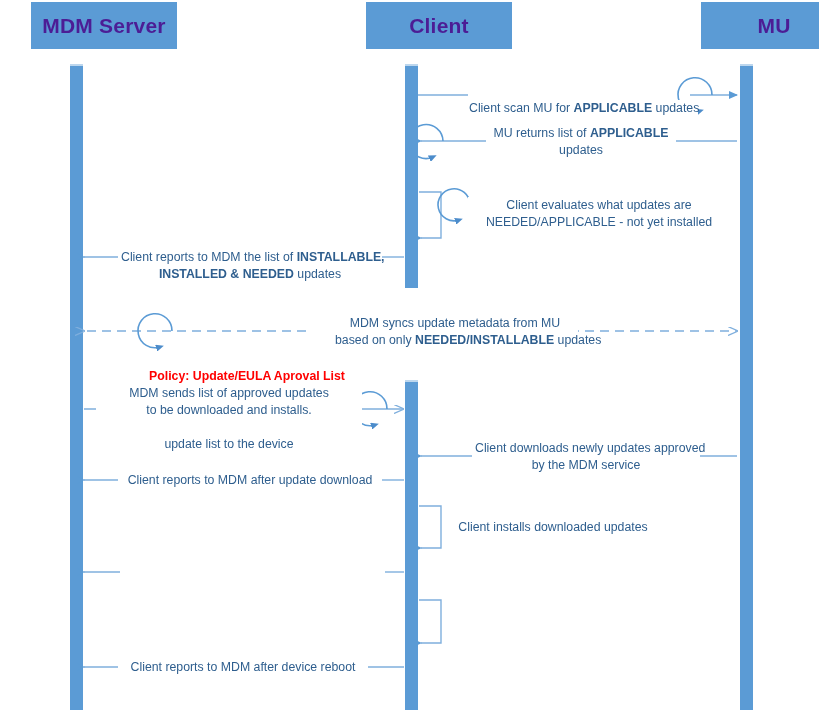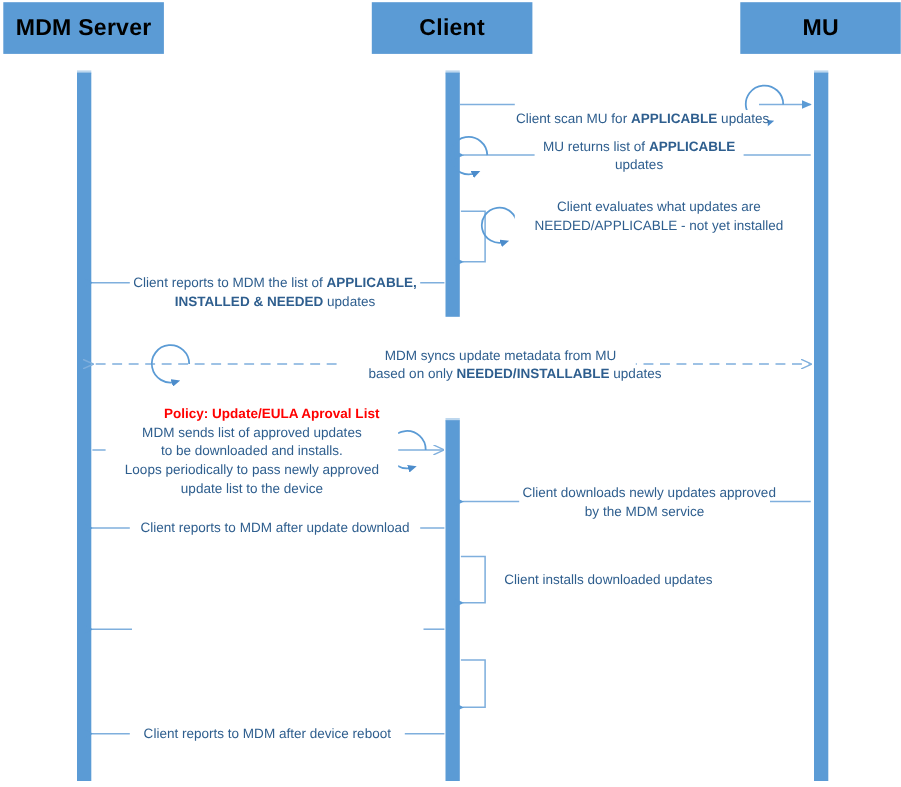--- a/index.html
+++ b/index.html
@@ -13,27 +13,28 @@
   #diagram {
     position: relative;
     width: 819px;
     height: 715px;
     overflow: hidden;
     background: #ffffff;
   }
   .lane-header {
     position: absolute;
     background: #5B9BD5;
-    color: #000000;
+    color: #4c1d95;
     font-size: 21px;
     font-weight: bold;
     display: flex;
     align-items: center;
     justify-content: center;
     letter-spacing: .2px;
+    margin-left: 28px;
   }
   .lifeline {
     position: absolute;
     background: #5B9BD5;
     width: 13px;
   }
   .lifeline-cap {
     position: absolute;
     width: 13px;
     height: 3px;
@@ -169,27 +170,27 @@
     <g>
       <line x1="404" y1="667" x2="360" y2="667" stroke="#7FAFDD" stroke-width="1.4"></line>
       <line x1="120" y1="667" x2="84" y2="667" stroke="#7FAFDD" stroke-width="1.4" marker-end="url(#arrowL)"></line>
     </g>
   </svg>
 
   <div class="msg-label" style="left:466px; top:87px; width:226px;margin-top:13px;"><span><span>Client scan MU for </span><b>APPLICABLE</b><span> updates</span></span></div>
 
   <div class="msg-label" style="left:486px; top:125px; width:184px;"><span><span>MU returns list of </span><b>APPLICABLE</b><br><span>updates</span></span></div>
 
-  <div class="msg-label" style="left:468px; top:180px; width:256px;"><span><span>Client evaluates what updates are</span><br><span>NEEDED/APPLICABLE - not yet installed</span></span></div>
-
-  <div class="msg-label" style="left:118px; top:249px; width:258px;"><span><span>Client reports to MDM the list of </span><b>APPLICABLE,</b><br><b>INSTALLED &amp; NEEDED</b><span> updates</span></span></div>
+  <div class="msg-label" style="left:468px; top:197px; width:256px;"><span><span>Client evaluates what updates are</span><br><span>NEEDED/APPLICABLE - not yet installed</span></span></div>
+
+  <div class="msg-label" style="left:118px; top:249px; width:258px;"><span><span>Client reports to MDM the list of </span><b>INSTALLABLE,</b><br><b>INSTALLED &amp; NEEDED</b><span> updates</span></span></div>
 
   <div class="msg-label" style="left:304px; top:315px; width:240px;margin-left:28px;"><span><span>MDM syncs update metadata from MU</span><br><span>based on only </span><b>NEEDED/INSTALLABLE</b><span> updates</span></span></div>
 
-  <div class="msg-label" style="left:96px; top:368px; width:260px;"><span><span class="policy">Policy: Update/EULA Aproval List</span><br><span>MDM sends list of approved updates</span><br><span>to be downloaded and installs.</span><br><span>Loops periodically to pass newly approved</span><br><span>update list to the device</span></span></div>
+  <div class="msg-label" style="left:96px; top:368px; width:260px;"><span><span class="policy">Policy: Update/EULA Aproval List</span><br><span>MDM sends list of approved updates</span><br><span>to be downloaded and installs.</span><br><br><span>update list to the device</span></span></div>
 
   <div class="msg-label" style="left:472px; top:440px; width:222px;"><span><span>Client downloads newly updates approved</span><br><span>by the MDM service</span></span></div>
 
   <div class="msg-label" style="left:118px; top:472px; width:258px;"><span><span>Client reports to MDM after update download</span></span></div>
 
   <div class="msg-label" style="left:450px; top:519px; width:200px;"><span><span>Client installs downloaded updates</span></span></div>
 
 
 
   <div class="msg-label" style="left:118px; top:659px; width:244px;"><span><span>Client reports to MDM after device reboot</span></span></div>

